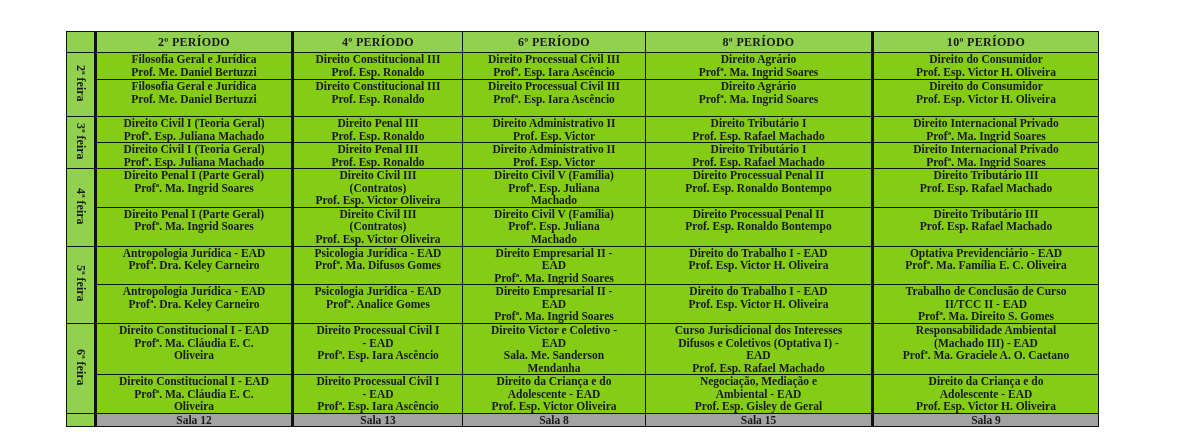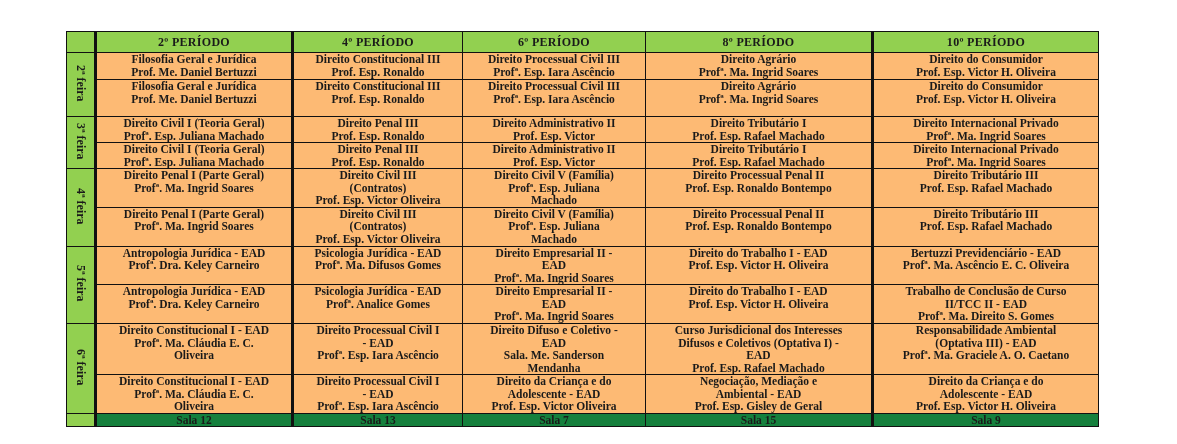--- a/index.html
+++ b/index.html
@@ -23,39 +23,39 @@
     overflow: hidden;
   }
   .sched thead th {
     background: #92d050;
     height: 20px;
     vertical-align: middle;
     font-size: 12px;
     letter-spacing: 0.3px;
   }
   .sched tfoot td {
-    background: #15803d;
+    background: #a3a3a3;
     height: 12px;
     line-height: 12px;
     vertical-align: middle;
   }
   .sched th.corner, .sched td.corner { background: #92d050; }
   .day {
     background: #92d050;
     width: 26px;
     padding: 0 !important;
     vertical-align: middle !important;
   }
   .day span {
     display: inline-block;
     writing-mode: vertical-rl;
     white-space: nowrap;
     font-size: 12px;
   }
-  .cell { background: #fdba74; }
+  .cell { background: #84cc16; }
   .cell .line { display: block; white-space: nowrap; }
   .thick-right { border-right-width: 3px !important; }
   .thick-left { border-left-width: 3px !important; }
 </style>
 </head>
 <body>
 
 <table class="sched">
   <colgroup>
     <col style="width:29px">
@@ -228,22 +228,22 @@
         <td class="cell">
           <span class="line">Direito Empresarial II -</span>
           <span class="line">EAD</span>
           <span class="line">Profª. Ma. Ingrid Soares</span>
         </td>
         <td class="cell">
           <span class="line">Direito do Trabalho I - EAD</span>
           <span class="line">Prof. Esp. Victor H. Oliveira</span>
         </td>
         <td class="cell thick-left">
-          <span class="line">Bertuzzi Previdenciário - EAD</span>
-          <span class="line">Profª. Ma. Ascêncio E. C. Oliveira</span>
+          <span class="line">Optativa Previdenciário - EAD</span>
+          <span class="line">Profª. Ma. Família E. C. Oliveira</span>
         </td>
       </tr>
       <tr style="height: 39px;">
         <td class="cell">
           <span class="line">Antropologia Jurídica - EAD</span>
           <span class="line">Profª. Dra. Keley Carneiro</span>
         </td>
         <td class="cell thick-left">
           <span class="line">Psicologia Jurídica - EAD</span>
           <span class="line">Profª. Analice Gomes</span>
@@ -269,34 +269,34 @@
           <span class="line">Direito Constitucional I - EAD</span>
           <span class="line">Profª. Ma. Cláudia E. C.</span>
           <span class="line">Oliveira</span>
         </td>
         <td class="cell thick-left">
           <span class="line">Direito Processual Civil I</span>
           <span class="line">- EAD</span>
           <span class="line">Profª. Esp. Iara Ascêncio</span>
         </td>
         <td class="cell">
-          <span class="line">Direito Difuso e Coletivo -</span>
+          <span class="line">Direito Victor e Coletivo -</span>
           <span class="line">EAD</span>
           <span class="line">Sala. Me. Sanderson</span>
           <span class="line">Mendanha</span>
         </td>
         <td class="cell">
           <span class="line">Curso Jurisdicional dos Interesses</span>
           <span class="line">Difusos e Coletivos (Optativa I) -</span>
           <span class="line">EAD</span>
           <span class="line">Prof. Esp. Rafael Machado</span>
         </td>
         <td class="cell thick-left">
           <span class="line">Responsabilidade Ambiental</span>
-          <span class="line">(Optativa III) - EAD</span>
+          <span class="line">(Machado III) - EAD</span>
           <span class="line">Profª. Ma. Graciele A. O. Caetano</span>
         </td>
       </tr>
       <tr style="height: 39px;">
         <td class="cell">
           <span class="line">Direito Constitucional I - EAD</span>
           <span class="line">Profª. Ma. Cláudia E. C.</span>
           <span class="line">Oliveira</span>
         </td>
         <td class="cell thick-left">
@@ -319,18 +319,18 @@
           <span class="line">Adolescente - EAD</span>
           <span class="line">Prof. Esp. Victor H. Oliveira</span>
         </td>
       </tr>
     </tbody>
   <tfoot>
     <tr>
       <td class="corner thick-right"></td>
       <td>Sala 12</td>
       <td class="thick-left">Sala 13</td>
-      <td>Sala 7</td>
+      <td>Sala 8</td>
       <td>Sala 15</td>
       <td class="thick-left">Sala 9</td>
     </tr>
   </tfoot>
 </table>
 
 </body></html>

